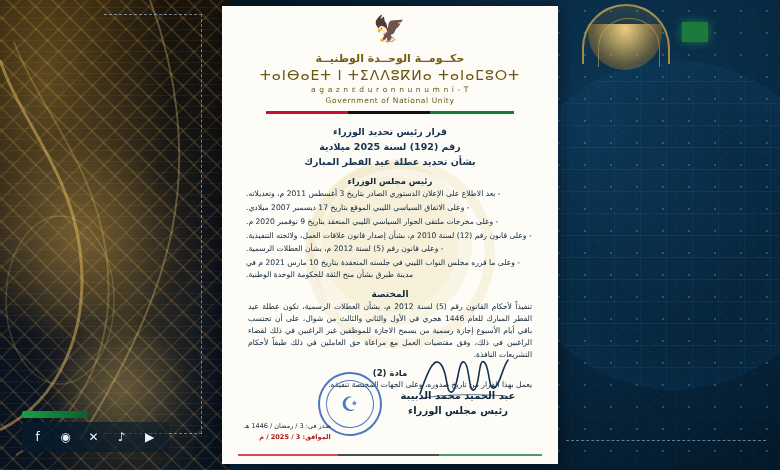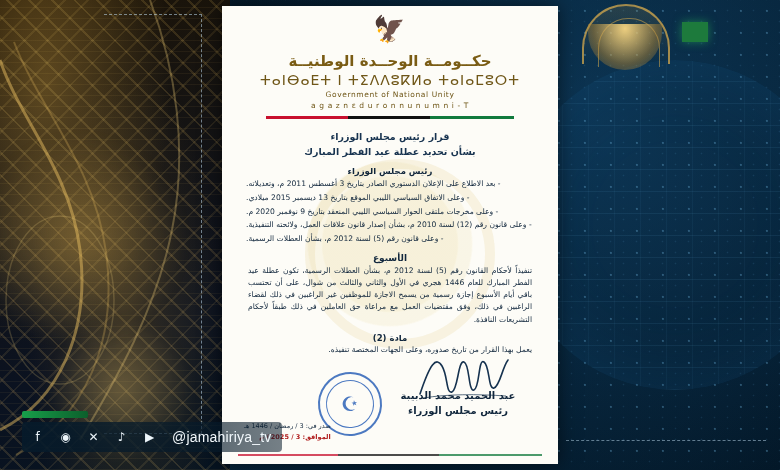--- a/index.html
+++ b/index.html
@@ -209,21 +209,21 @@
     margin: 2px auto 2px auto;
     position: relative;
   }
   .emblem .eagle {
     position: absolute; left: 50%; top: 0; transform: translateX(-50%);
     font-size: 26px; line-height: 26px; color: #8a6a1c;
   }
   .gov-title {
     text-align: center;
     color: #7a5c14;
-    font-size: 15px;
+    font-size: 11px;
     font-weight: bold;
     letter-spacing: 1.2px;
     margin-top: 1px;
   }
   .gov-tifinagh {
     text-align: center;
     color: #6f5617;
     font-size: 14px;
     letter-spacing: 1px;
     margin-top: 2px;
@@ -374,38 +374,40 @@
 
   <div class="doc">
     <div class="watermark"></div>
     <div class="doc-inner">
 
       <div class="emblem">
         <span class="eagle">🦅</span>
       </div>
       <div class="gov-title">حكــومــة الوحــدة الوطنيــة</div>
       <div class="gov-tifinagh">ⵜⴰⵏⴱⴰⴹⵜ ⵏ ⵜⵉⴷⴷⵓⴽⵍⴰ ⵜⴰⵏⴰⵎⵓⵔⵜ</div>
+      <div class="gov-latin">a g a z n ɛ d u r o n n u   n u m n i - T</div>
       <div class="gov-latin">Government of National Unity</div>
-      <div class="gov-latin">a g a z n ɛ d u r o n n u   n u m n i - T</div>
       <div class="flag-rule"></div>
 
       <div class="decree-title">
-        <div>قرار رئيس مجلس الوزراء</div>
+        <div>قرار رئيس تحديد الوزراء</div>
+        <div>رقم (192) لسنة 2025 ميلادية</div>
         <div>بشأن تحديد عطلة عيد الفطر المبارك</div>
       </div>
 
       <div class="article-head">رئيس مجلس الوزراء</div>
 
       <div class="clause">- بعد الاطلاع على الإعلان الدستوري الصادر بتاريخ 3 أغسطس 2011 م، وتعديلاته.</div>
-      <div class="clause">- وعلى الاتفاق السياسي الليبي الموقع بتاريخ 13 ديسمبر 2015 ميلادي.</div>
+      <div class="clause">- وعلى الاتفاق السياسي الليبي الموقع بتاريخ 17 ديسمبر 2007 ميلادي.</div>
       <div class="clause">- وعلى مخرجات ملتقى الحوار السياسي الليبي المنعقد بتاريخ 9 نوفمبر 2020 م.</div>
       <div class="clause">- وعلى قانون رقم (12) لسنة 2010 م، بشأن إصدار قانون علاقات العمل، ولائحته التنفيذية.</div>
       <div class="clause">- وعلى قانون رقم (5) لسنة 2012 م، بشأن العطلات الرسمية.</div>
-
-      <div class="center-word">الأسبوع</div>
+      <div class="clause">- وعلى ما قرره مجلس النواب الليبي في جلسته المنعقدة بتاريخ 10 مارس 2021 م في مدينة طبرق بشأن منح الثقة للحكومة الوحدة الوطنية.</div>
+
+      <div class="center-word">المختصة</div>
 
       <div class="article-body">تنفيذاً لأحكام القانون رقم (5) لسنة 2012 م، بشأن العطلات الرسمية، تكون عطلة عيد الفطر المبارك للعام 1446 هجري في الأول والثاني والثالث من شوال، على أن تحتسب باقي أيام الأسبوع إجازة رسمية من يسمح الاجازة للموظفين غير الراغبين في ذلك لقضاء الراغبين في ذلك، وفق مقتضيات العمل مع مراعاة حق العاملين في ذلك طبقاً لأحكام التشريعات النافذة.</div>
 
       <div class="article-head">مادة (2)</div>
       <div class="article-body">يعمل بهذا القرار من تاريخ صدوره، وعلى الجهات المختصة تنفيذه.</div>
 
       <div class="sig-zone">
         <svg class="sig-scribble" viewBox="0 0 96 52">
           <path d="M4,46 C14,16 20,8 26,18 C32,28 30,46 36,44 C42,42 42,12 48,14 C54,16 52,44 58,42 C64,40 62,10 68,14 C74,18 72,42 78,40 C84,38 86,20 92,12" fill="none" stroke="#16324f" stroke-width="1.6" stroke-linecap="round"></path>
           <path d="M8,50 C30,46 62,46 90,48" fill="none" stroke="#16324f" stroke-width="1" opacity=".7"></path>
@@ -429,16 +431,15 @@
     </div>
   </div>
 
   <div class="green-tick"></div>
   <div class="social-bar">
     <span class="s-ico">f</span>
     <span class="s-ico">◉</span>
     <span class="s-ico">✕</span>
     <span class="s-ico">♪</span>
     <span class="s-ico">▶</span>
-    <span class="handle">@jamahiriya_tv</span>
   </div>
 
 </div>
 
 </body></html>

